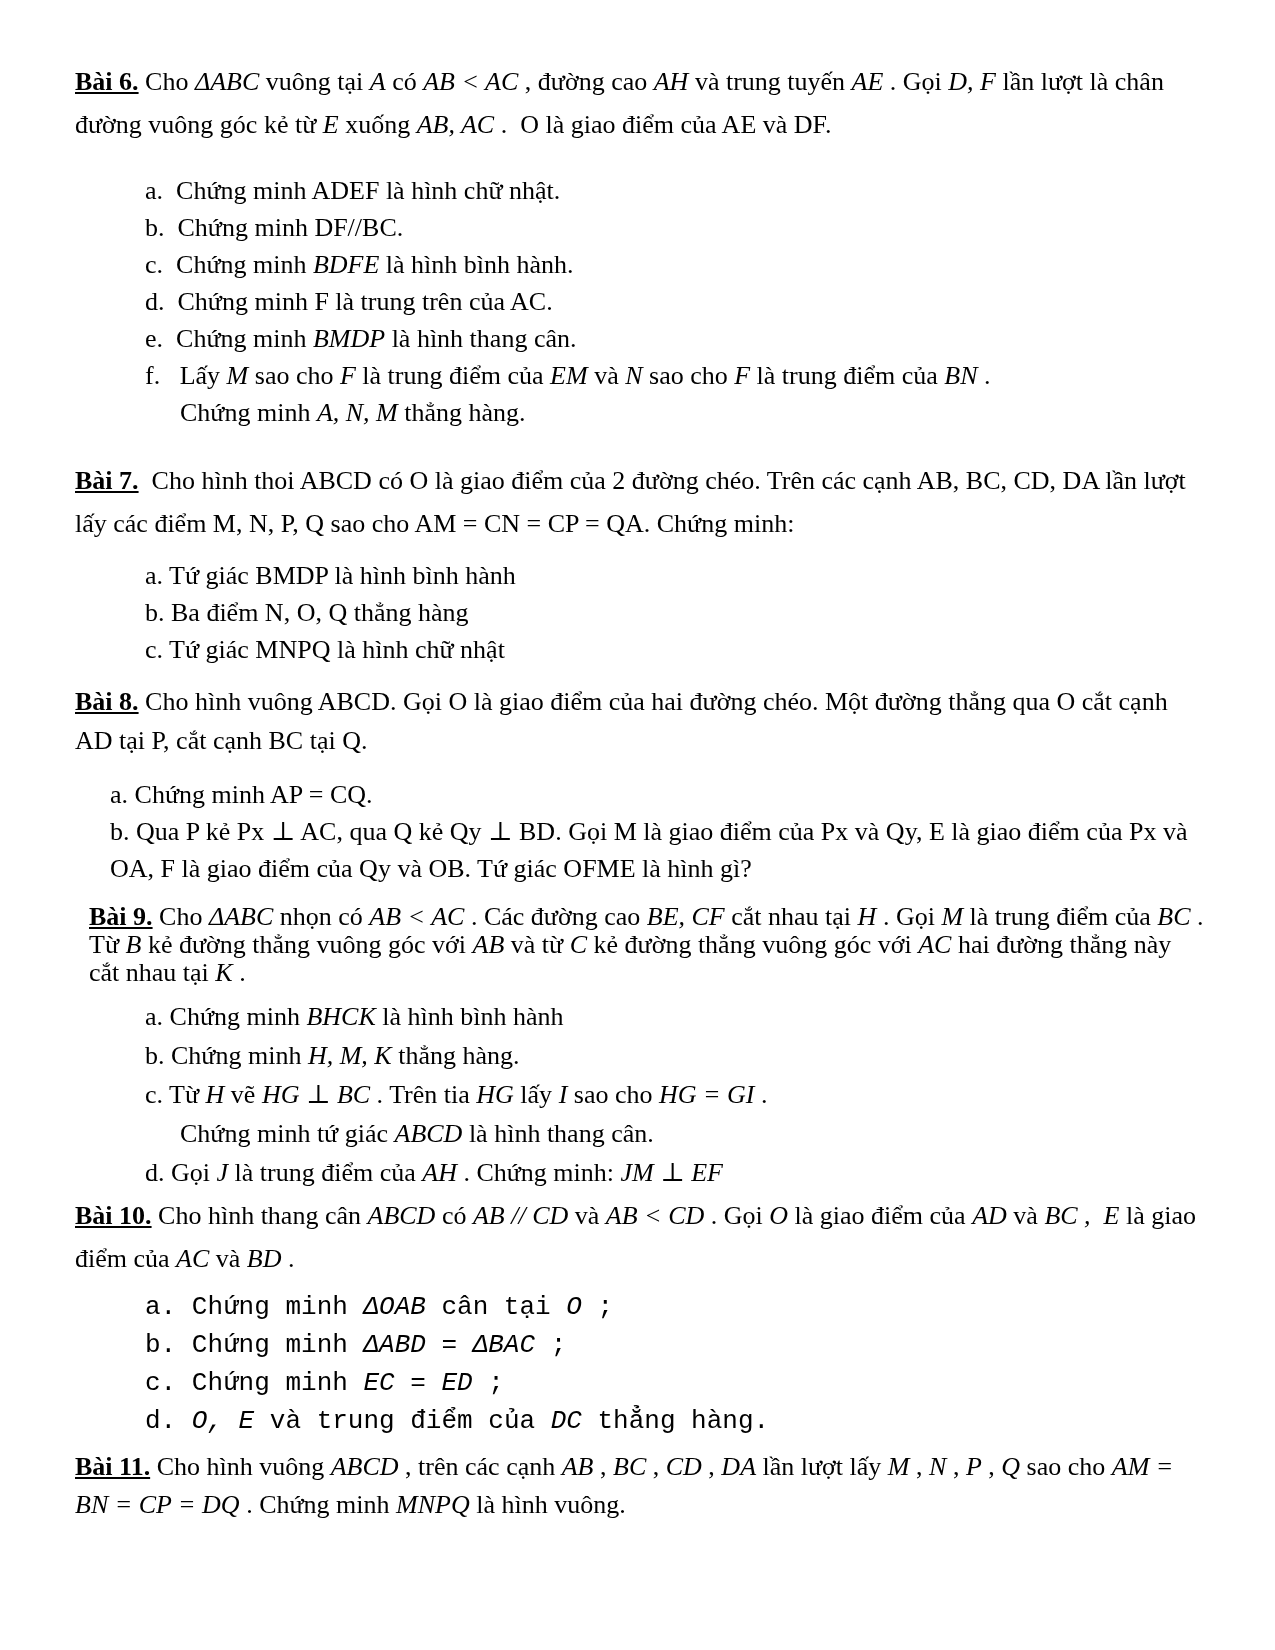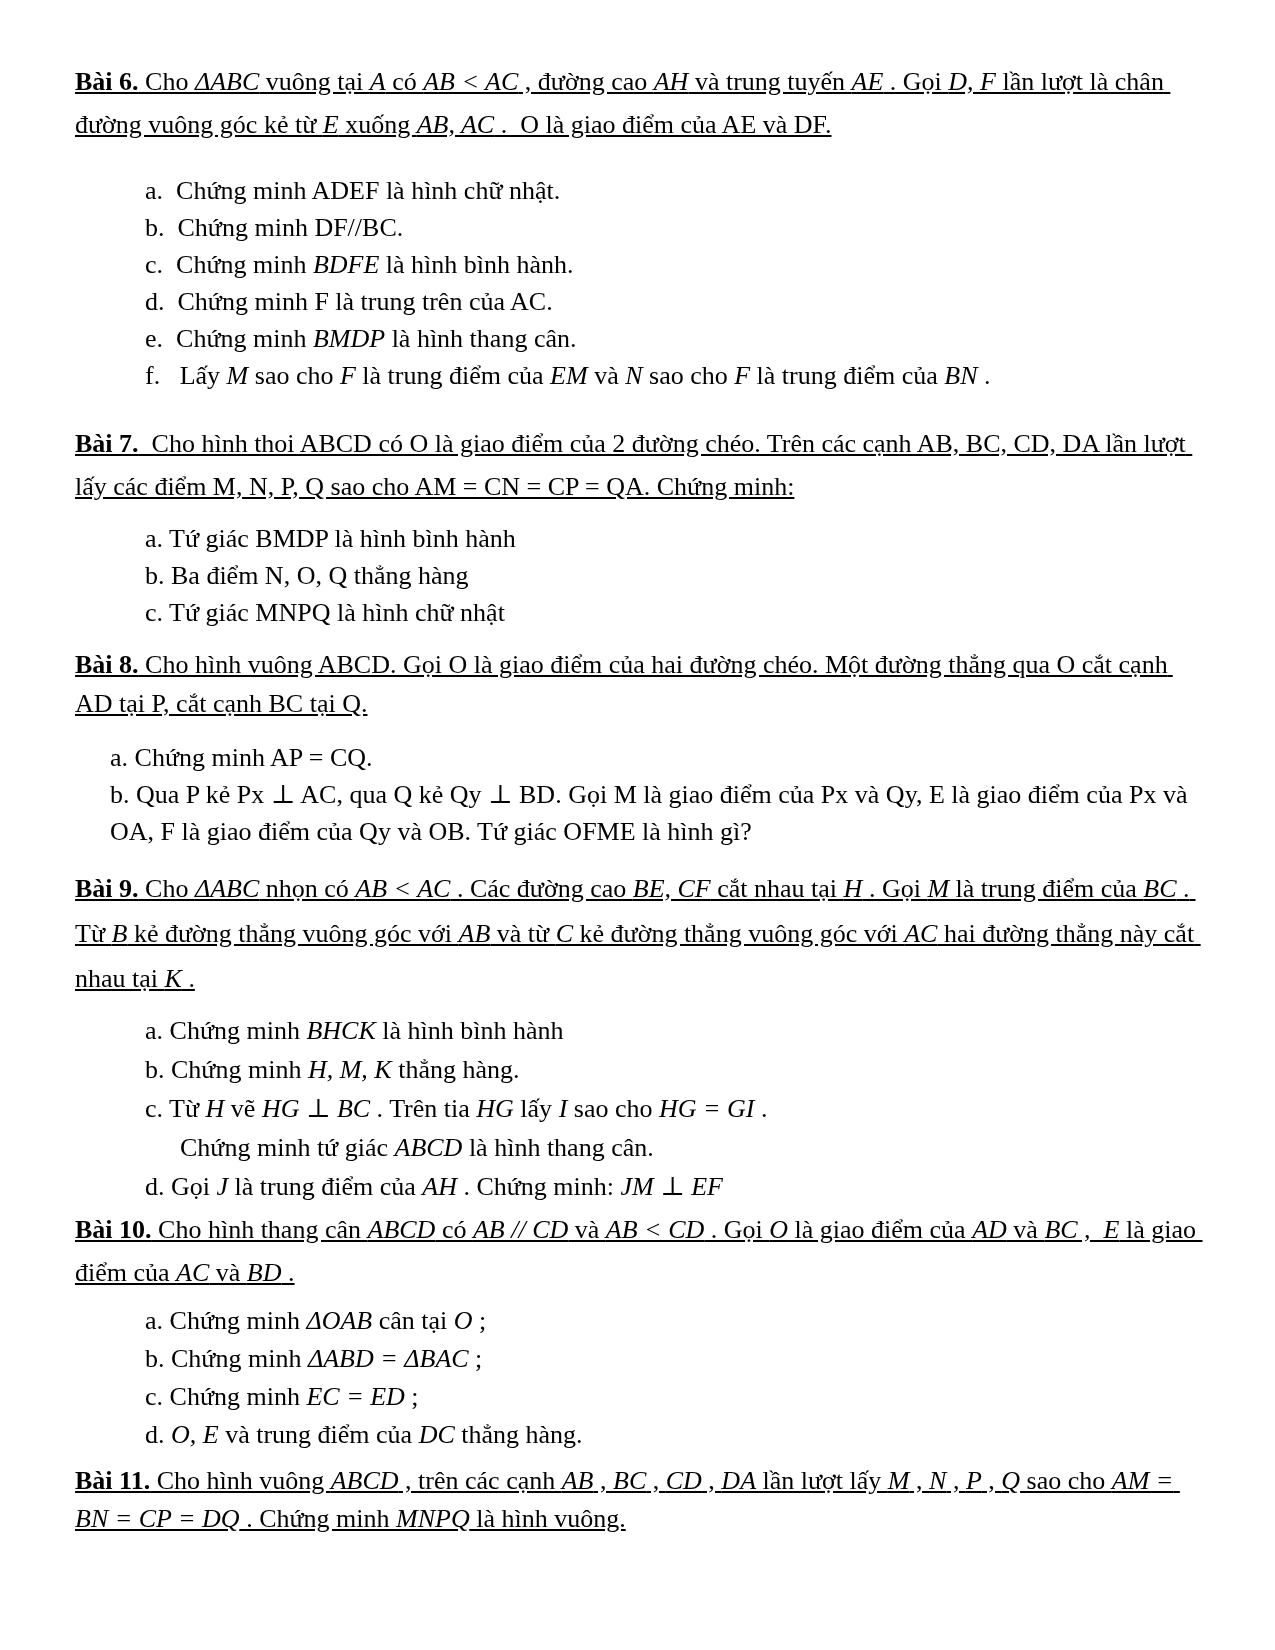--- a/index.html
+++ b/index.html
@@ -17,61 +17,61 @@
     font-size: 26px;
     color: #000000;
   }
   .line {
     line-height: 37px;
     white-space: pre-wrap;
   }
   .para {
     line-height: 43px;
     white-space: pre-wrap;
-    text-decoration: underline;
   }
   .intro {
     padding-left: 40px;
     margin: 0 0 8px 0;
   }
   .list-a > .line { padding-left: 70px; }
   .list-b > .line { padding-left: 35px; }
   .line.cont { padding-left: 105px; }
   .run-bu {
     font-weight: 700;
     text-decoration: underline;
   }
   .run-i {
     font-style: italic;
   }
   
   .p6-head  { margin: 6px 0 26px 0; }
   .p7-head  { margin: 28px 0 12px 0; }
   .p7-list  { margin: 0 0 0 0; }
   .p8-head  { margin: 14px 0 16px 0; line-height: 39px; }
-  .p9-head  { margin: 16px 0 10px 0; line-height: 45px; }
+  .p9-head  { margin: 16px 0 10px 14px; line-height: 28px; }
   .p9-list .line { line-height: 39px; }
   .p10-head { margin: 2px 0 8px 0; }
-  .p10-list .line { line-height: 38px; }
+  .p10-list .line { line-height: 38px; font-family: Liberation Mono, monospace; }
   .p11-head { margin: 8px 0 0 0; line-height: 38px; }
 </style>
 </head>
 <body>
 
 <div class="page">
 
 
   <div class="para p6-head"><span class="run-bu">Bài 6.</span><span> Cho </span><span class="run-i">ΔABC</span><span> vuông tại </span><span class="run-i">A</span><span> có </span><span class="run-i">AB &lt; AC</span><span> , đường cao </span><span class="run-i">AH</span><span> và trung tuyến </span><span class="run-i">AE</span><span> . Gọi </span><span class="run-i">D, F</span><span> lần lượt là chân đường vuông góc kẻ từ </span><span class="run-i">E</span><span> xuống </span><span class="run-i">AB, AC</span><span> .  O là giao điểm của AE và DF.</span></div>
   <div class="list-a">
     <div class="line"><span>a.  Chứng minh ADEF là hình chữ nhật.</span></div>
     <div class="line"><span>b.  Chứng minh DF//BC.</span></div>
     <div class="line"><span>c.  Chứng minh </span><span class="run-i">BDFE</span><span> là hình bình hành.</span></div>
     <div class="line"><span>d.  Chứng minh F là trung trên của AC.</span></div>
     <div class="line"><span>e.  Chứng minh </span><span class="run-i">BMDP</span><span> là hình thang cân.</span></div>
     <div class="line"><span>f.   Lấy </span><span class="run-i">M</span><span> sao cho </span><span class="run-i">F</span><span> là trung điểm của </span><span class="run-i">EM</span><span> và </span><span class="run-i">N</span><span> sao cho </span><span class="run-i">F</span><span> là trung điểm của </span><span class="run-i">BN</span><span> .</span></div>
+    <div class="line cont"><span>Chứng minh </span><span class="run-i">A, N, M</span><span> thẳng hàng.</span></div>
   </div>
 
   <div class="para p7-head"><span class="run-bu">Bài 7.</span><span>  Cho hình thoi ABCD có O là giao điểm của 2 đường chéo. Trên các cạnh AB, BC, CD, DA lần lượt lấy các điểm M, N, P, Q sao cho AM = CN = CP = QA. Chứng minh:</span></div>
   <div class="list-a p7-list">
     <div class="line"><span>a. Tứ giác BMDP là hình bình hành</span></div>
     <div class="line"><span>b. Ba điểm N, O, Q thẳng hàng</span></div>
     <div class="line"><span>c. Tứ giác MNPQ là hình chữ nhật</span></div>
   </div>
 
   <div class="para p8-head"><span class="run-bu">Bài 8.</span><span> Cho hình vuông ABCD. Gọi O là giao điểm của hai đường chéo. Một đường thẳng qua O cắt cạnh AD tại P, cắt cạnh BC tại Q.</span></div>

